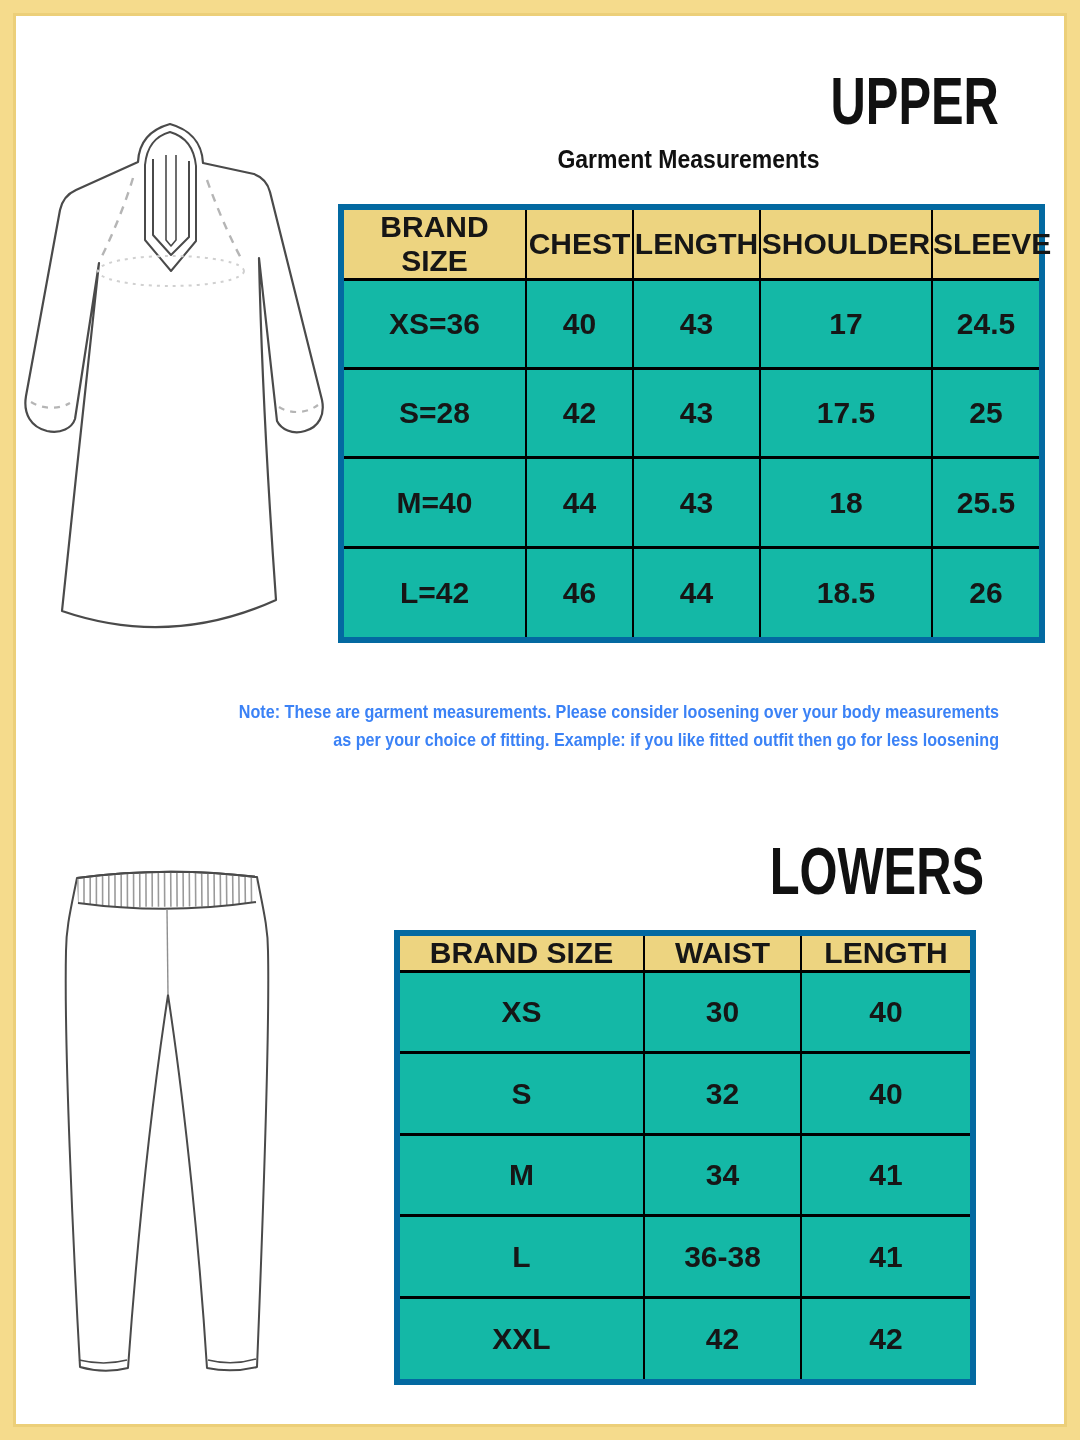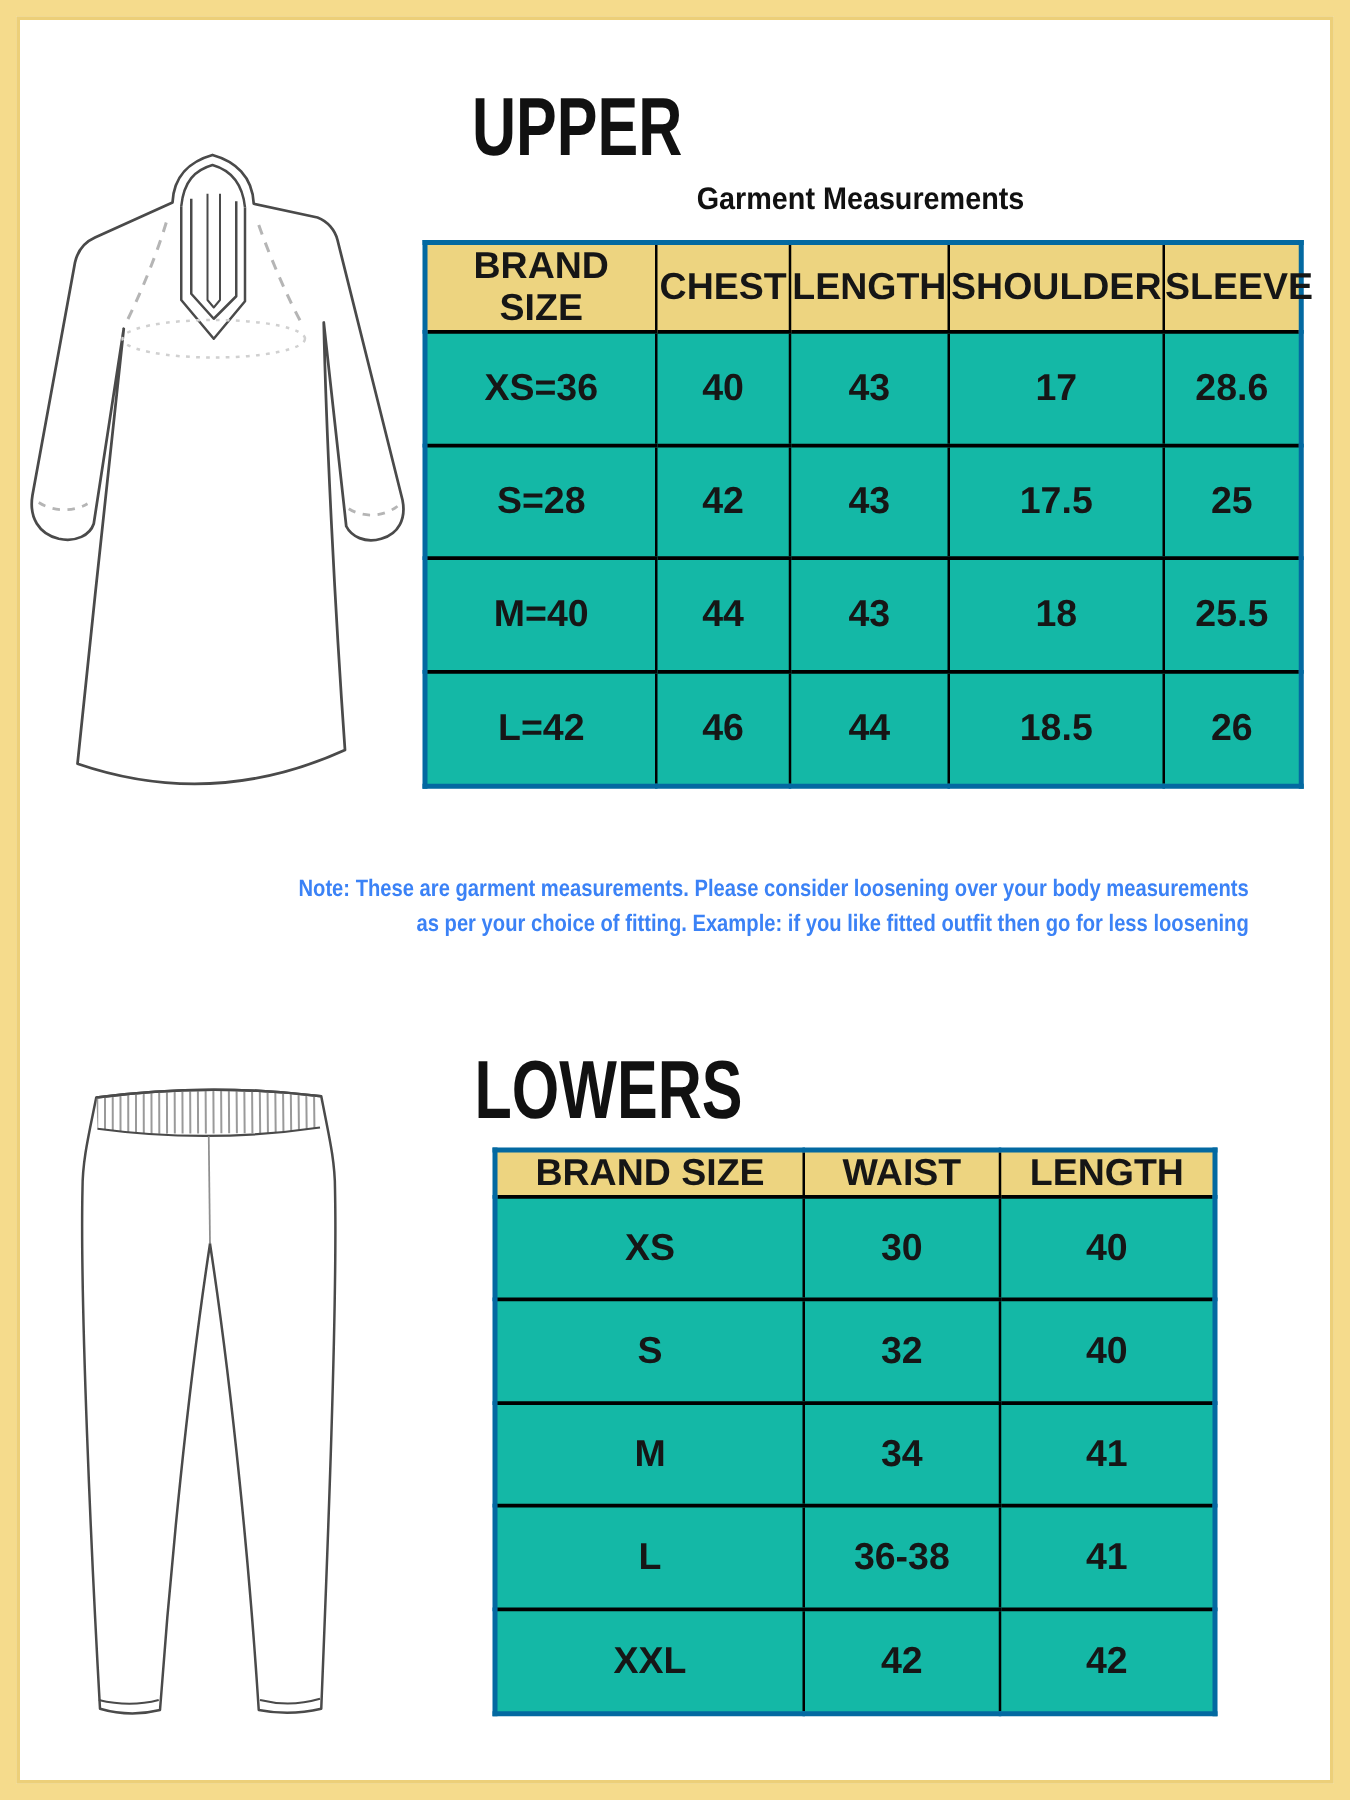--- a/index.html
+++ b/index.html
@@ -6,33 +6,34 @@
   body{
     width:1080px;height:1440px;position:relative;background:#ffffff;
     font-family:"Liberation Sans",sans-serif;color:#141414;overflow:hidden;
   }
   
   .frame{position:absolute;inset:0;border:13px solid #f5db8c;pointer-events:none;z-index:5;}
   .frame-line{position:absolute;inset:13px;border:3px solid #eccf79;pointer-events:none;z-index:5;}
 
   
   .big-title{
-    position:absolute;text-align:left;font-weight:bold;font-size:66px;line-height:66px;
+    position:absolute;text-align:right;font-weight:bold;font-size:66px;line-height:66px;
     letter-spacing:0px;color:#111;
   }
   .big-title span{display:inline-block;transform:scaleX(0.74);transform-origin:50% 50%;white-space:nowrap;}
   .subtitle{
     position:absolute;text-align:center;font-weight:bold;font-size:25px;line-height:32px;color:#111;
   }
   .subtitle span{display:inline-block;transform:scaleX(0.92);transform-origin:50% 50%;white-space:nowrap;}
 
   
   table.size-table{
     position:absolute;border-collapse:collapse;table-layout:fixed;
-    border:4px solid #0369a1;
+    border:6px solid #0369a1;
+    margin-top:12px;
   }
   table.size-table th,table.size-table td{
     border:solid #000;border-width:3px 2px;
     text-align:center;vertical-align:middle;
     font-weight:bold;font-size:30px;color:#161616;
     background:#14b8a6;
     padding:0;
   }
   table.size-table thead th{background:#edd480;}
   #upper-table{left:338px;top:192px;width:701px;height:439px;}
@@ -80,21 +81,21 @@
         <th>SHOULDER</th>
         <th>SLEEVE</th>
       </tr>
     </thead>
     <tbody>
       <tr>
         <th>XS=36</th>
         <td>40</td>
         <td>43</td>
         <td>17</td>
-        <td>28.6</td>
+        <td>24.5</td>
       </tr>
       <tr>
         <th>S=28</th>
         <td>42</td>
         <td>43</td>
         <td>17.5</td>
         <td>25</td>
       </tr>
       <tr>
         <th>M=40</th>

